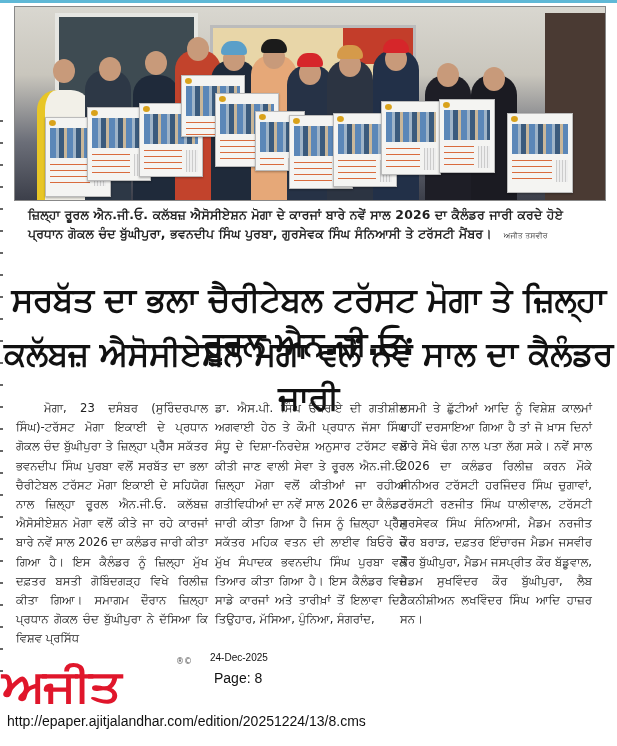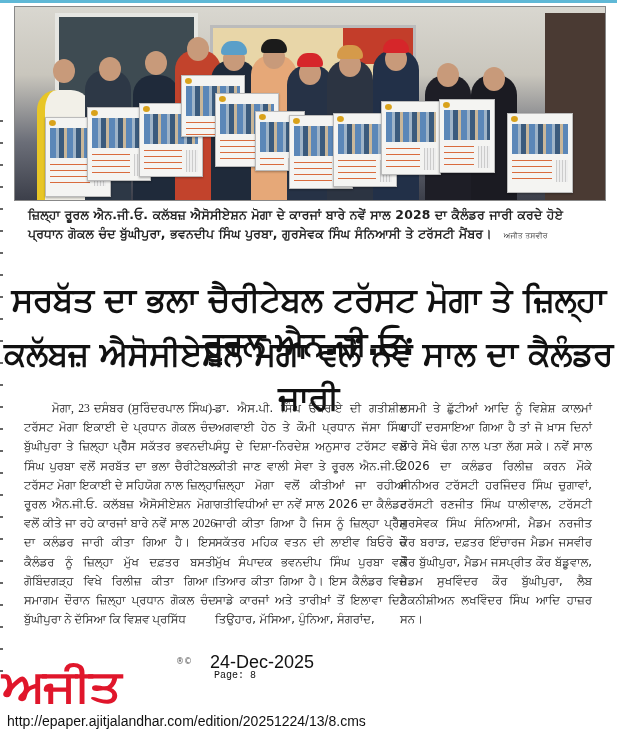--- a/index.html
+++ b/index.html
@@ -27,28 +27,28 @@
   
   .caption { position: absolute; left: 28px; top: 205px; width: 570px; font-size: 12.4px; line-height: 19px; font-weight: bold; color: #222; letter-spacing: 0.2px; }
   .caption .credit { font-size: 7.5px; font-weight: normal; margin-left: 12px; }
   
   .headline { position: absolute; left: 0; width: 617px; text-align: center; font-family: "DejaVu Sans", sans-serif; font-weight: bold; color: #111; }
   .h1 { top: 278px; font-size: 33px; line-height: 44px; letter-spacing: -0.5px; }
   .h2 { top: 332px; font-size: 33px; line-height: 44px; letter-spacing: -0.5px; }
   
   .col { position: absolute; top: 399px; width: 192px; font-size: 11.6px; line-height: 19.2px; text-align: justify; color: #222; }
   .col p { margin: 0; }
-  .c1 { left: 24px; text-indent: 28px; font-family: Liberation Serif, serif; }
+  .c1 { left: 16px; text-indent: 28px; }
   .c2 { left: 215px; }
   .c3 { left: 400px; }
   
   .logo { position: absolute; left: 2px; top: 662px; font-family: "DejaVu Sans", sans-serif; font-weight: bold; font-size: 44px; line-height: 48px; color: #e0162b; letter-spacing: -2px; transform: scaleX(1.15); transform-origin: left top; }
   .reg { position: absolute; left: 176px; top: 657px; font-size: 8px; color: #555; }
-  .date { position: absolute; left: 210px; top: 652px; font-family: "Liberation Sans", sans-serif; font-size: 18px; color: #111; }
-  .page { position: absolute; left: 214px; top: 670px; font-family: Liberation Mono, monospace; font-size: 10px; color: #111; }
+  .date { position: absolute; left: 210px; top: 652px; font-family: "Liberation Sans", sans-serif; font-size: 10px; color: #111; }
+  .page { position: absolute; left: 214px; top: 670px; font-family: Liberation Sans, sans-serif; font-size: 14px; color: #111; }
   .url { position: absolute; left: 7px; top: 713px; font-family: "Liberation Sans", sans-serif; font-size: 14px; color: #111; }
 </style>
 </head>
 <body>
 
 <div class="topline"></div>
 <div class="left-ticks"></div>
 
 <div class="photo">
   <div class="wall-left"></div>
@@ -147,21 +147,21 @@
     </div>
   <div class="poster" style="left:492px;top:106px;width:64px;height:78px;">
       <div class="logo"></div>
       <div class="pics"></div>
       <div class="rows"></div>
       <div class="grid"></div>
     </div>
 </div>
 
 <div class="caption">
-  <div>ਜ਼ਿਲ੍ਹਾ ਰੂਰਲ ਐਨ.ਜੀ.ਓ. ਕਲੱਬਜ਼ ਐਸੋਸੀਏਸ਼ਨ ਮੋਗਾ ਦੇ ਕਾਰਜਾਂ ਬਾਰੇ ਨਵੇਂ ਸਾਲ 2028 ਦਾ ਕੈਲੰਡਰ ਜਾਰੀ ਕਰਦੇ ਹੋਏ</div>
+  <div>ਜ਼ਿਲ੍ਹਾ ਰੂਰਲ ਐਨ.ਜੀ.ਓ. ਕਲੱਬਜ਼ ਐਸੋਸੀਏਸ਼ਨ ਮੋਗਾ ਦੇ ਕਾਰਜਾਂ ਬਾਰੇ ਨਵੇਂ ਸਾਲ 2026 ਦਾ ਕੈਲੰਡਰ ਜਾਰੀ ਕਰਦੇ ਹੋਏ</div>
   <div><span>ਪ੍ਰਧਾਨ ਗੋਕਲ ਚੰਦ ਬੁੱਘੀਪੁਰਾ, ਭਵਨਦੀਪ ਸਿੰਘ ਪੁਰਬਾ, ਗੁਰਸੇਵਕ ਸਿੰਘ ਸੰਨਿਆਸੀ ਤੇ ਟਰੱਸਟੀ ਮੈਂਬਰ।</span><span class="credit">ਅਜੀਤ ਤਸਵੀਰ</span></div>
 </div>
 
 <div class="headline h1">ਸਰਬੱਤ ਦਾ ਭਲਾ ਚੈਰੀਟੇਬਲ ਟਰੱਸਟ ਮੋਗਾ ਤੇ ਜ਼ਿਲ੍ਹਾ ਰੂਰਲ ਐਨ.ਜੀ.ਓ.</div>
 <div class="headline h2">ਕਲੱਬਜ਼ ਐਸੋਸੀਏਸ਼ਨ ਮੋਗਾ ਵਲੋਂ ਨਵੇਂ ਸਾਲ ਦਾ ਕੈਲੰਡਰ ਜਾਰੀ</div>
 
 <div class="col c1">
     <p>ਮੋਗਾ, 23 ਦਸੰਬਰ (ਸੁਰਿੰਦਰਪਾਲ ਸਿੰਘ)-ਟਰੱਸਟ ਮੋਗਾ ਇਕਾਈ ਦੇ ਪ੍ਰਧਾਨ ਗੋਕਲ ਚੰਦ ਬੁੱਘੀਪੁਰਾ ਤੇ ਜ਼ਿਲ੍ਹਾ ਪ੍ਰੈੱਸ ਸਕੱਤਰ ਭਵਨਦੀਪ ਸਿੰਘ ਪੁਰਬਾ ਵਲੋਂ ਸਰਬੱਤ ਦਾ ਭਲਾ ਚੈਰੀਟੇਬਲ ਟਰੱਸਟ ਮੋਗਾ ਇਕਾਈ ਦੇ ਸਹਿਯੋਗ ਨਾਲ ਜ਼ਿਲ੍ਹਾ ਰੂਰਲ ਐਨ.ਜੀ.ਓ. ਕਲੱਬਜ਼ ਐਸੋਸੀਏਸ਼ਨ ਮੋਗਾ ਵਲੋਂ ਕੀਤੇ ਜਾ ਰਹੇ ਕਾਰਜਾਂ ਬਾਰੇ ਨਵੇਂ ਸਾਲ 2026 ਦਾ ਕਲੰਡਰ ਜਾਰੀ ਕੀਤਾ ਗਿਆ ਹੈ। ਇਸ ਕੈਲੰਡਰ ਨੂੰ ਜ਼ਿਲ੍ਹਾ ਮੁੱਖ ਦਫ਼ਤਰ ਬਸਤੀ ਗੋਬਿੰਦਗੜ੍ਹ ਵਿਖੇ ਰਿਲੀਜ਼ ਕੀਤਾ ਗਿਆ। ਸਮਾਗਮ ਦੌਰਾਨ ਜ਼ਿਲ੍ਹਾ ਪ੍ਰਧਾਨ ਗੋਕਲ ਚੰਦ ਬੁੱਘੀਪੁਰਾ ਨੇ ਦੱਸਿਆ ਕਿ ਵਿਸ਼ਵ ਪ੍ਰਸਿੱਧ</p>
   </div>
 <div class="col c2">

